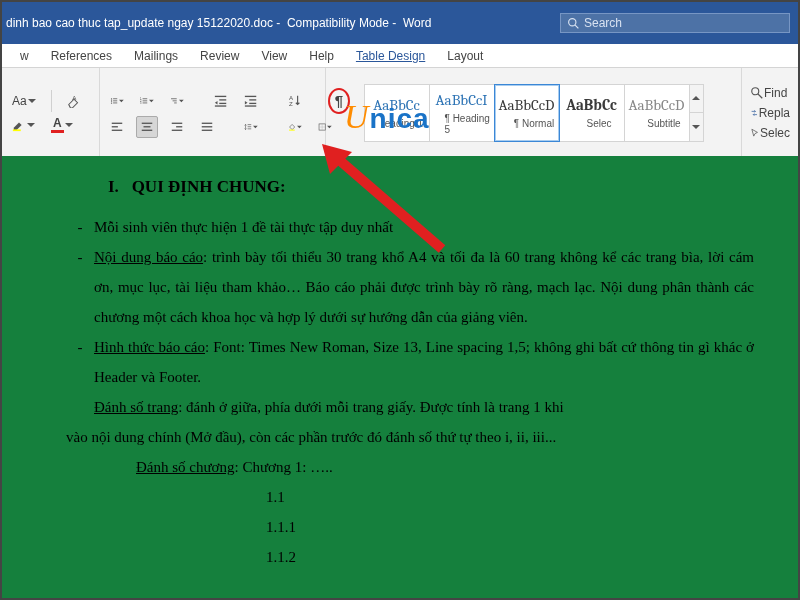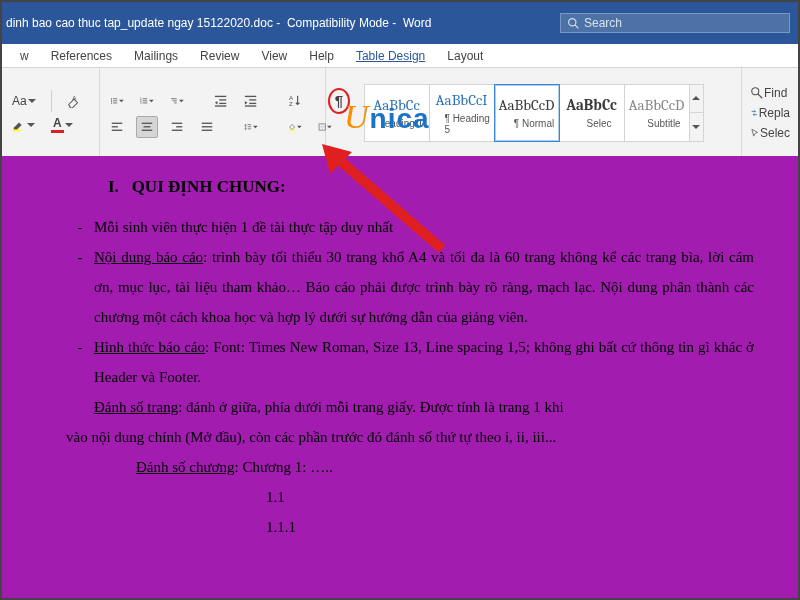--- a/index.html
+++ b/index.html
@@ -38,21 +38,21 @@
 
 .editing-group { font-size: 12px; color: #444; }
 .editing-item { display: flex; align-items: center; padding: 2px 2px; cursor: pointer;}
 
 .watermark { position: absolute; left: 342px; top: 30px; font-size: 28px; font-weight: bold; font-family: Arial, sans-serif; letter-spacing: 1px; z-index: 5; pointer-events: none;}
 .watermark .u-char { color: #ff8c00; font-family: Georgia, serif; font-style: italic; font-size: 34px; font-weight: normal;}
 .watermark .rest { color: #1a73c7; }
 
 .arrow { position: absolute; left: 320px; top: 76px; width: 160px; height: 120px; z-index: 4; pointer-events: none;}
 
-.docarea { position: absolute; left: 0; right: 0; top: 154px; bottom: 0; background: #a21caf; overflow: hidden; }
+.docarea { position: absolute; left: 0; right: 0; top: 154px; bottom: 0; background: #15803d; overflow: hidden; }
 .page { padding: 14px 44px 0 64px; font-family: "Times New Roman", serif; font-size: 15px; color: #000; line-height: 2.0; }
 .page h1 { font-size: 17px; font-weight: bold; margin-bottom: 8px; margin-left: 42px;}
 .page .bullet-row { display: flex; }
 .page .dash { width: 28px; text-align: center; flex-shrink: 0;}
 .page .justified { text-align: justify; flex: 1; }
 .page .u { text-decoration: underline; }
 .page .b { font-weight: normal; }
 .page .indent1 { margin-left: 28px; }
 .page .indent2 { margin-left: 70px; }
 .page .indentC { margin-left: 200px; }
@@ -371,14 +371,15 @@
       <div class="dash">-</div>
       <div class="justified"><span class="b u">Hình thức báo cáo</span><span>: Font: </span><span class="b">Times New Roman</span><span>, Size 13, Line spacing 1,5; </span><span class="b">không ghi bất cứ thông tin gì khác ở Header và Footer.</span></div>
     </div>
 
     <div class="justified indent1"><span class="u">Đánh số trang</span><span>: đánh ở </span><span class="b">giữa</span><span>, </span><span class="b">phía dưới</span><span> mỗi trang giấy. Được tính là trang 1 khi</span></div>
     <div class="justified">vào nội dung chính (Mở đầu), còn các phần trước đó đánh số thứ tự theo i, ii, iii...</div>
 
     <div class="indent2"><span class="u">Đánh số chương</span><span>: </span><span class="b">Chương 1: …..</span></div>
     <div class="indentC b">1.1</div>
     <div class="indentC">1.1.1</div>
+    <div class="indentC">1.1.2</div>
   </div>
 </div>
 
 </body></html>

